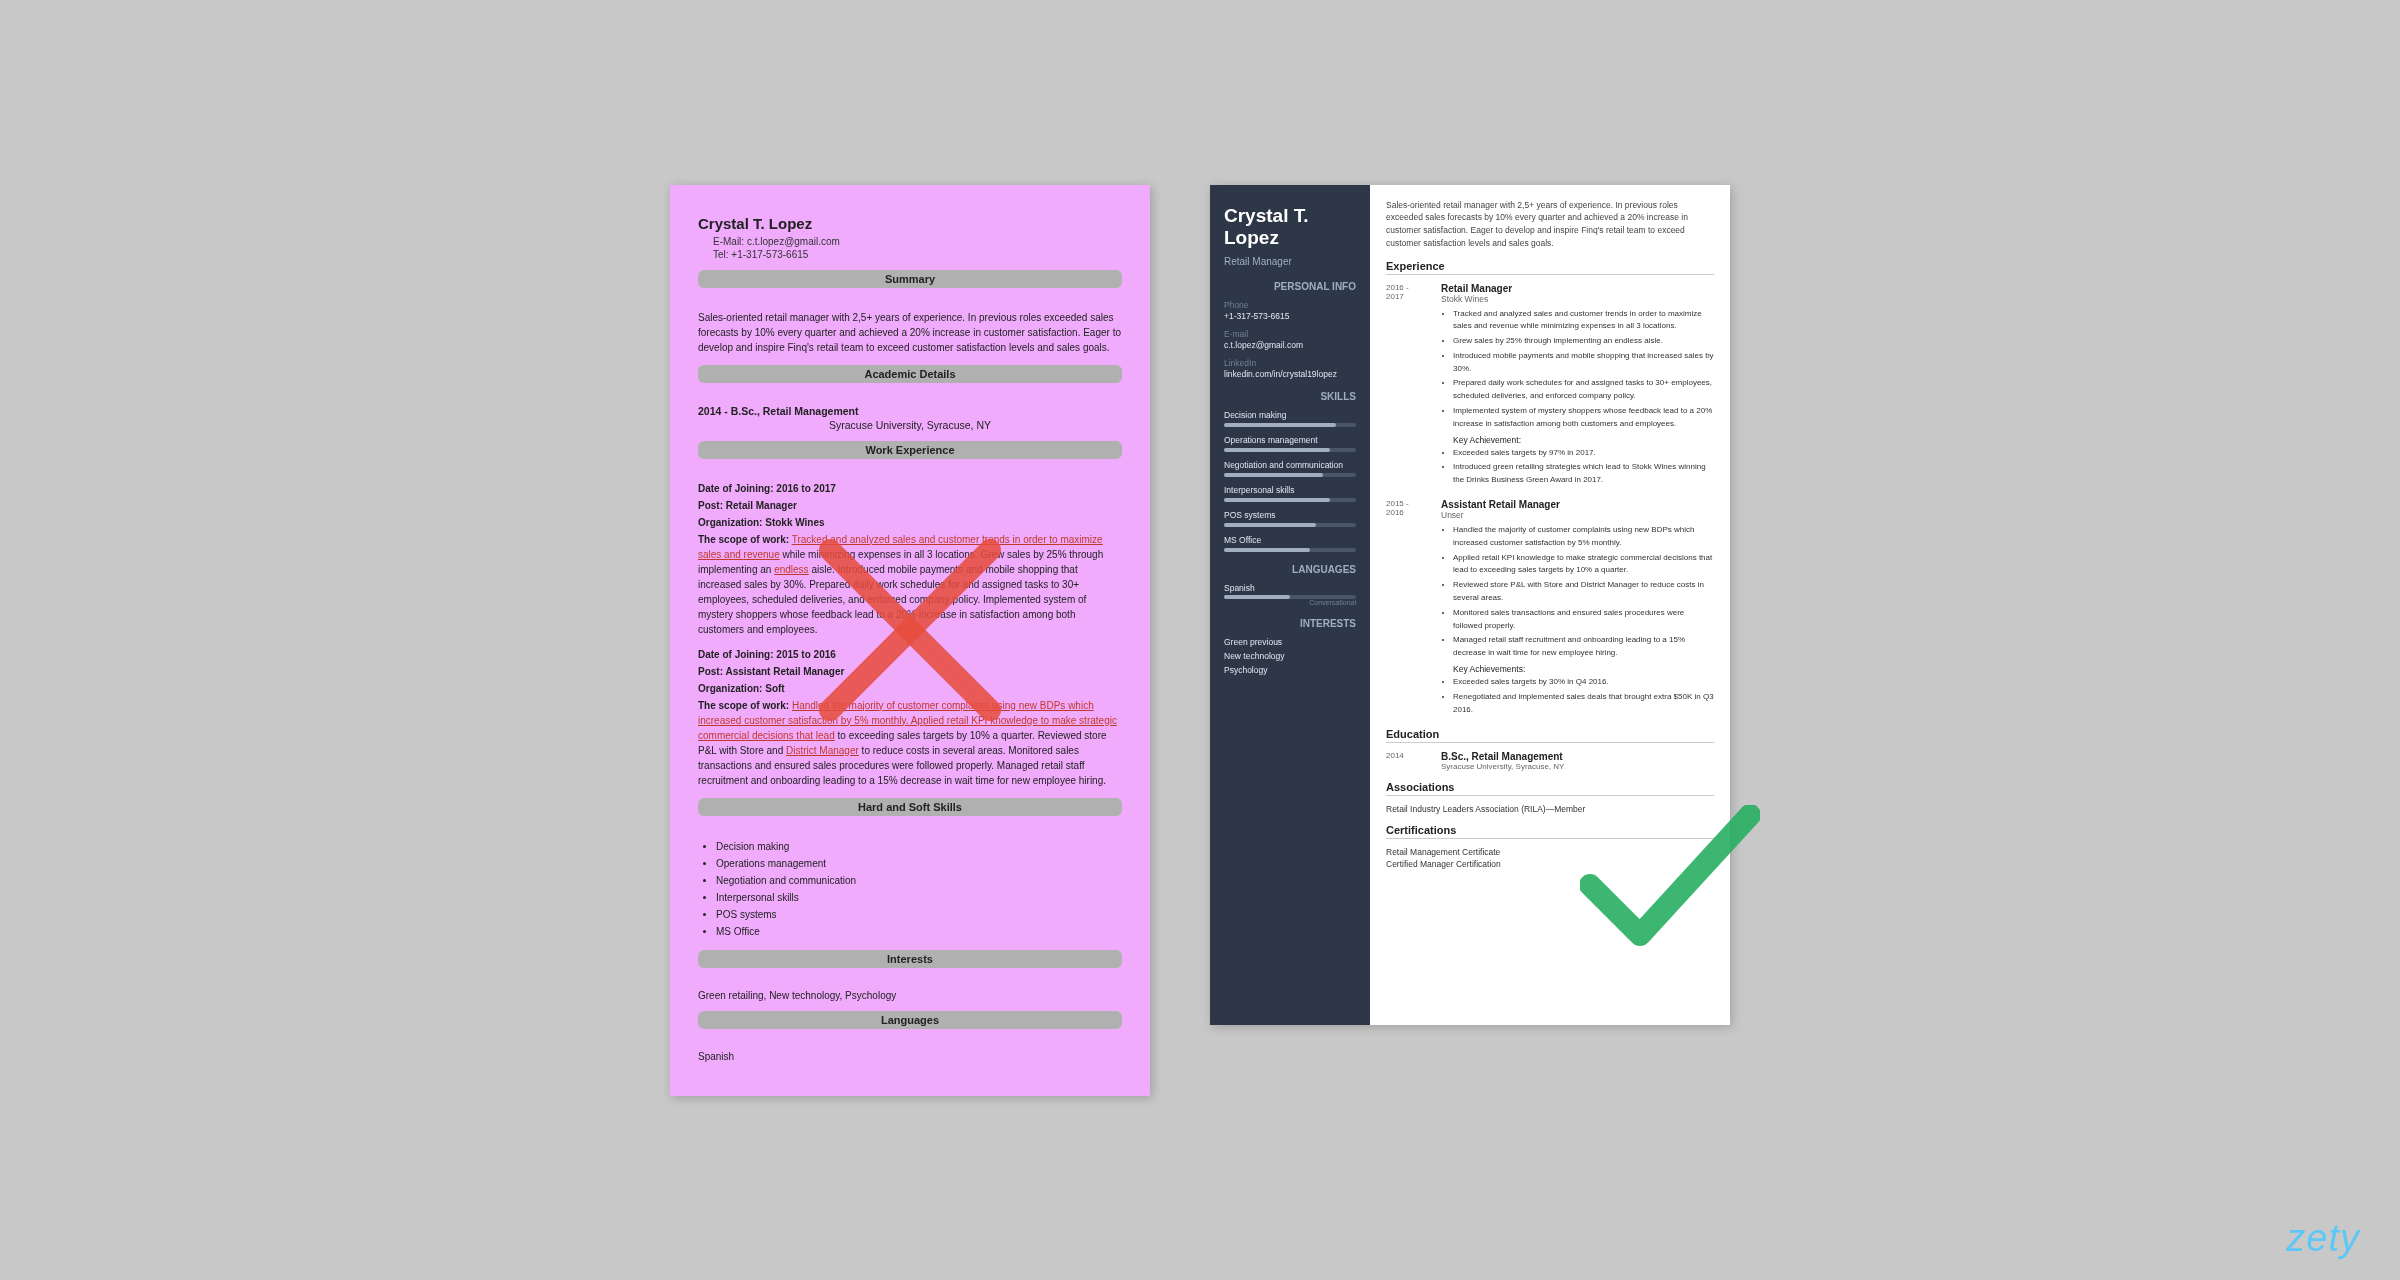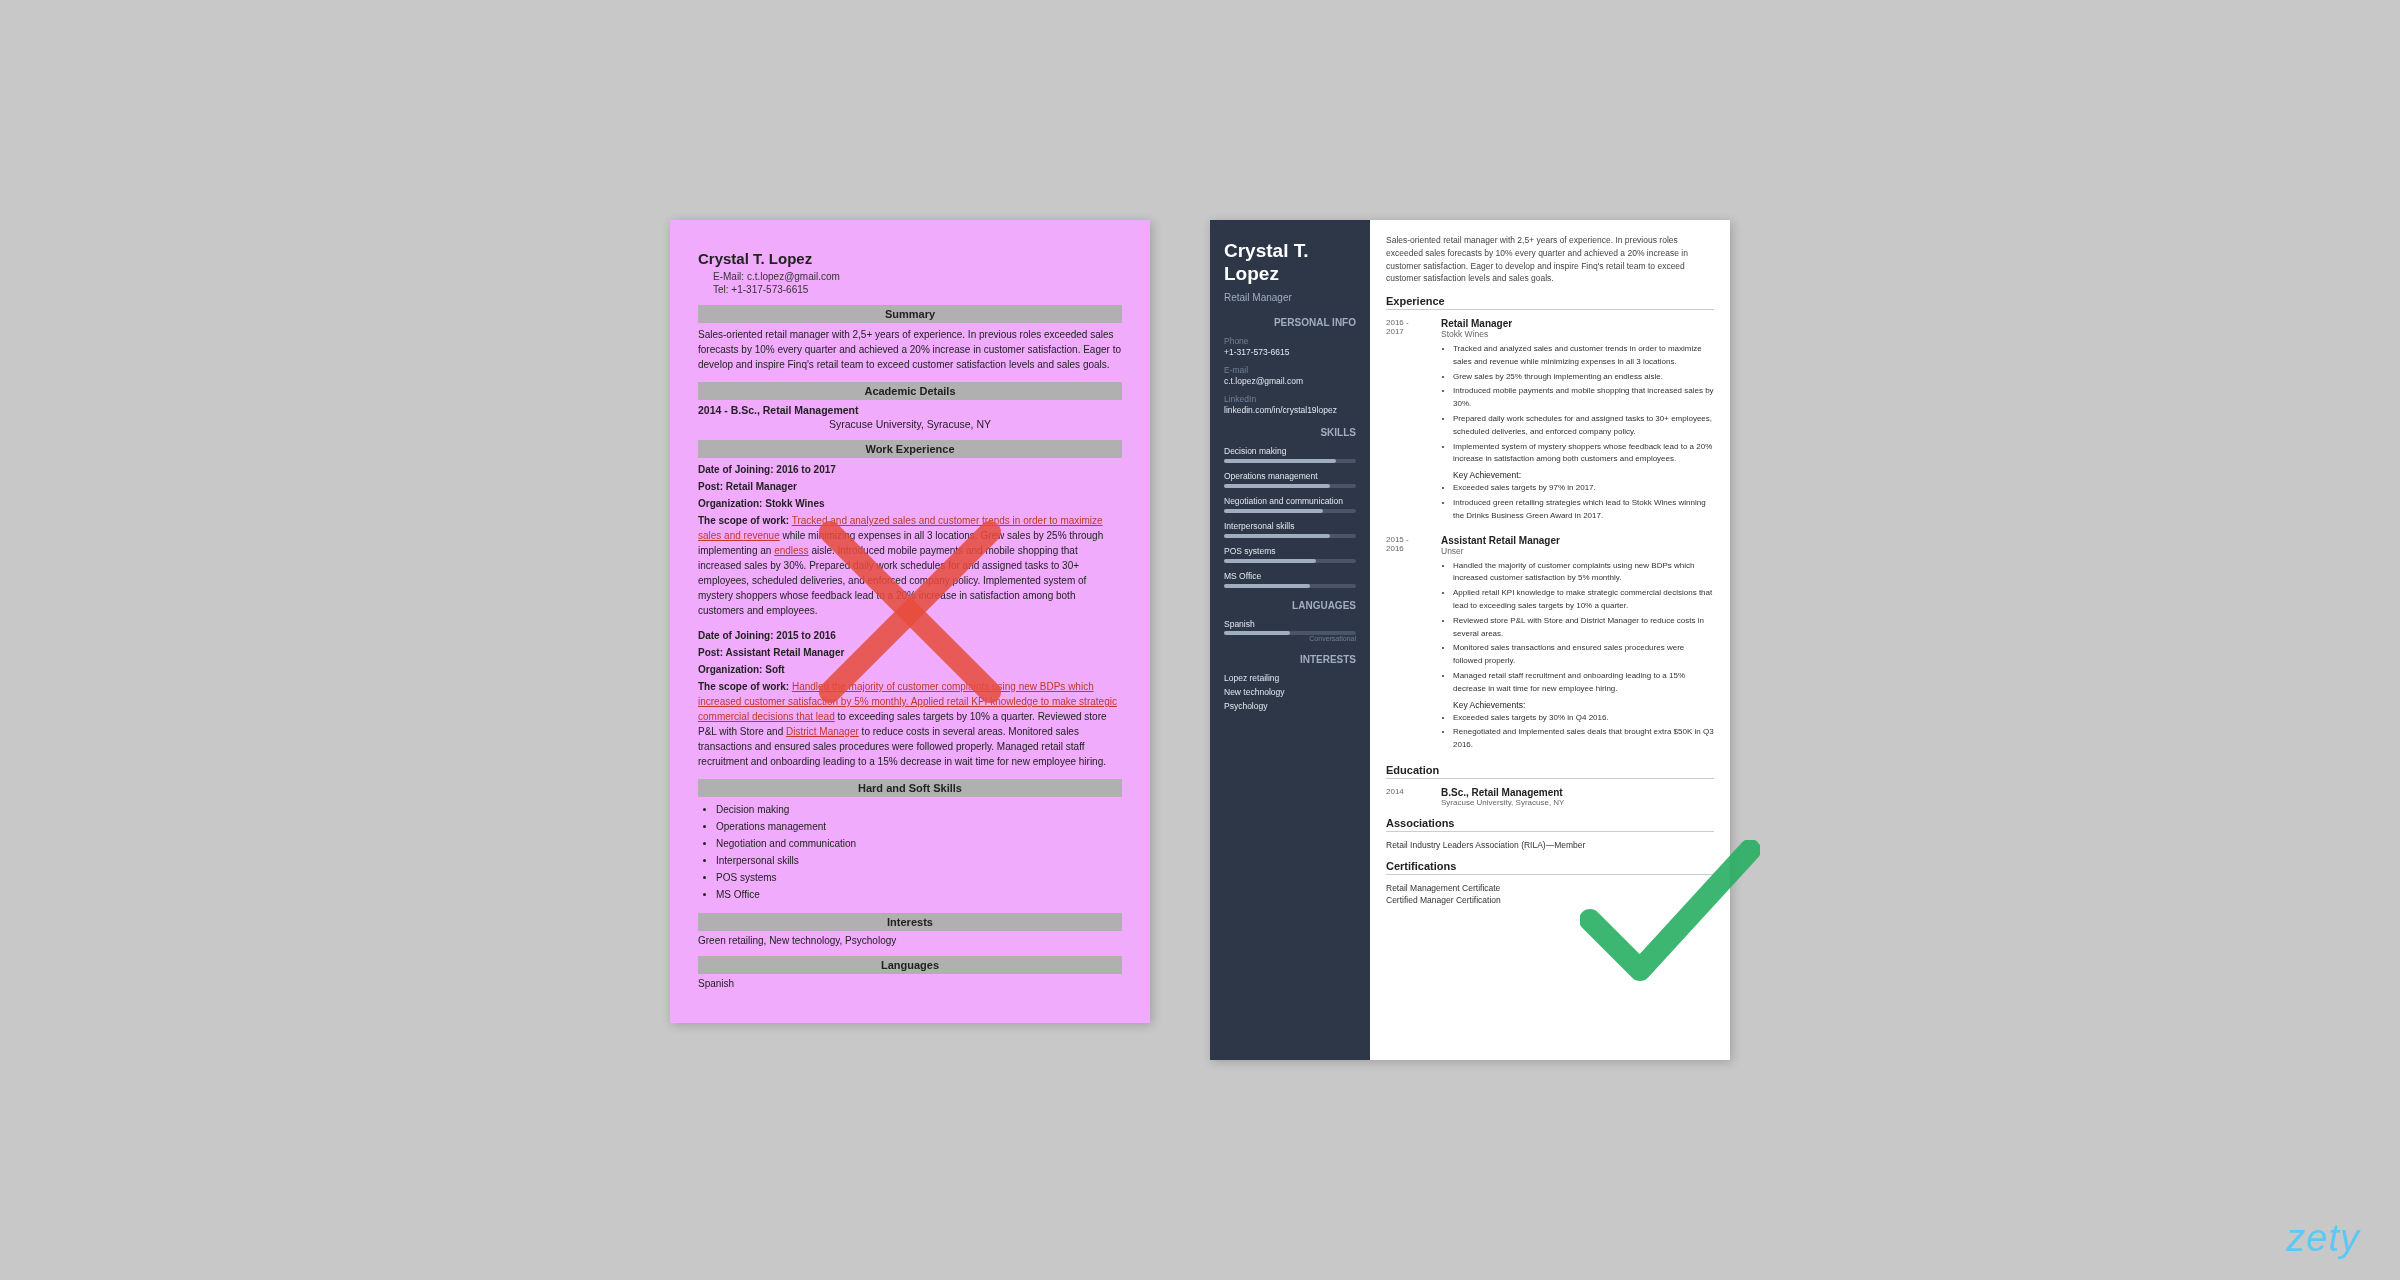--- a/index.html
+++ b/index.html
@@ -46,22 +46,23 @@
       margin-bottom: 2px;
       margin-left: 15px;
     }
 
     .resume-left .section-header {
       background: #b0b0b0;
       color: #222;
       text-align: center;
       font-weight: bold;
       padding: 3px 0;
-      margin: 10px 0 4px 0;
+      margin: 10px 0 22px 0;
       font-size: 11px;
+      border-radius: 6px;
     }
 
     .resume-left .academic-line {
       text-align: center;
       font-size: 10.5px;
       margin-bottom: 2px;
     }
 
     .resume-left .work-block {
       margin-bottom: 10px;
@@ -480,21 +481,21 @@
       <div class="sidebar-section-title">Languages</div>
       <div class="lang-item">
         <div class="lang-name">Spanish</div>
         <div class="lang-bar-bg">
           <div class="lang-bar-fill" style="width:50%;"></div>
         </div>
         <div class="lang-level">Conversational</div>
       </div>
 
       <div class="sidebar-section-title">Interests</div>
-      <div class="interest-item">Lopez retailing</div>
+      <div class="interest-item">Green previous</div>
       <div class="interest-item">New technology</div>
       <div class="interest-item">Psychology</div>
     </div>
 
     <div class="main-content">
       <p class="summary-text">Sales-oriented retail manager with 2,5+ years of experience. In previous roles exceeded sales forecasts by 10% every quarter and achieved a 20% increase in customer satisfaction. Eager to develop and inspire Finq's retail team to exceed customer satisfaction levels and sales goals.</p>
 
       <div class="right-section-title">Experience</div>
 
       <div class="exp-block">

